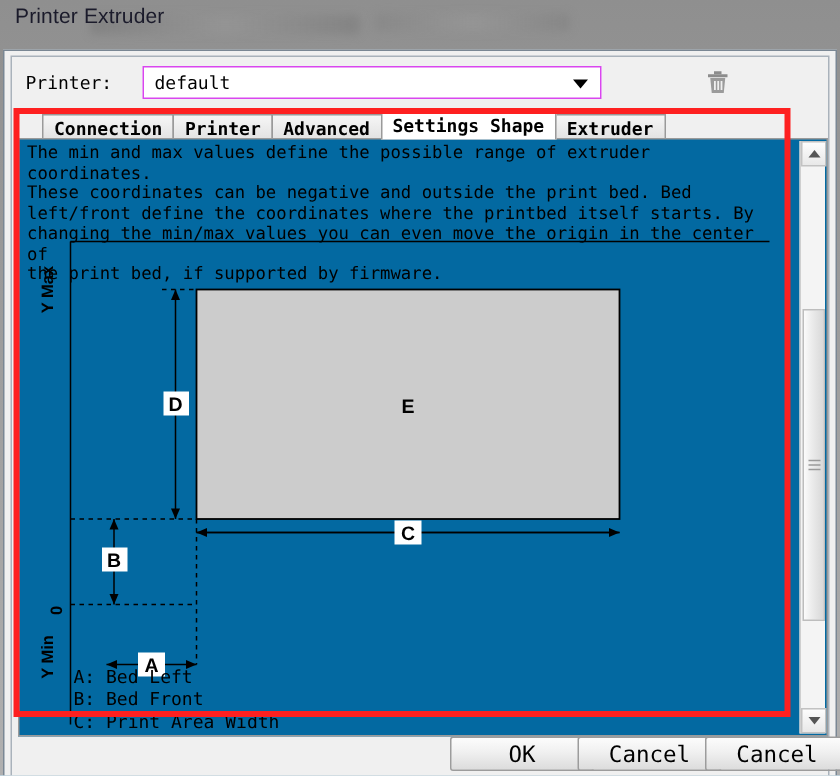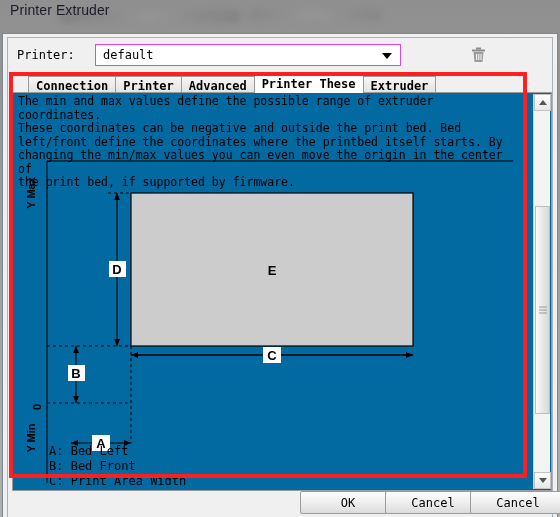--- a/index.html
+++ b/index.html
@@ -302,21 +302,21 @@
   .btn {
     position: absolute;
     top: 0;
     width: 96px;
     height: 23px;
     background: linear-gradient(180deg,#fcfcfc 0%,#f0f0f0 45%,#dcdcdc 100%);
     border: 1px solid #9c9c9c;
     border-radius: 2px;
     box-sizing: border-box;
     font-family: "DejaVu Sans Mono", monospace;
-    font-size: 12px;
+    font-size: 15px;
     color: #000;
     display: flex;
     align-items: center;
     justify-content: center;
   }
   .btn-ok { left: 292px; }
   .btn-apply { left: 377px; }
   .btn-cancel { left: 462px; }
 
   .dim-label {
@@ -362,21 +362,21 @@
             <rect x="7.2" y="7" width="1.2" height="6" fill="#f0f0f0"></rect>
             <rect x="9.4" y="7" width="1.2" height="6" fill="#f0f0f0"></rect>
           </svg>
         </div>
       </div>
 
       <div class="tabs">
         <div class="tab">Connection</div>
         <div class="tab">Printer</div>
         <div class="tab">Advanced</div>
-        <div class="tab active">Printer These</div>
+        <div class="tab active">Settings Shape</div>
         <div class="tab">Extruder</div>
       </div>
 
       <div class="content-panel">
 
         <div class="scroll-clip">
 
           <div class="desc">The min and max values define the possible range of extruder coordinates.
 These coordinates can be negative and outside the print bed. Bed
 left/front define the coordinates where the printbed itself starts. By

